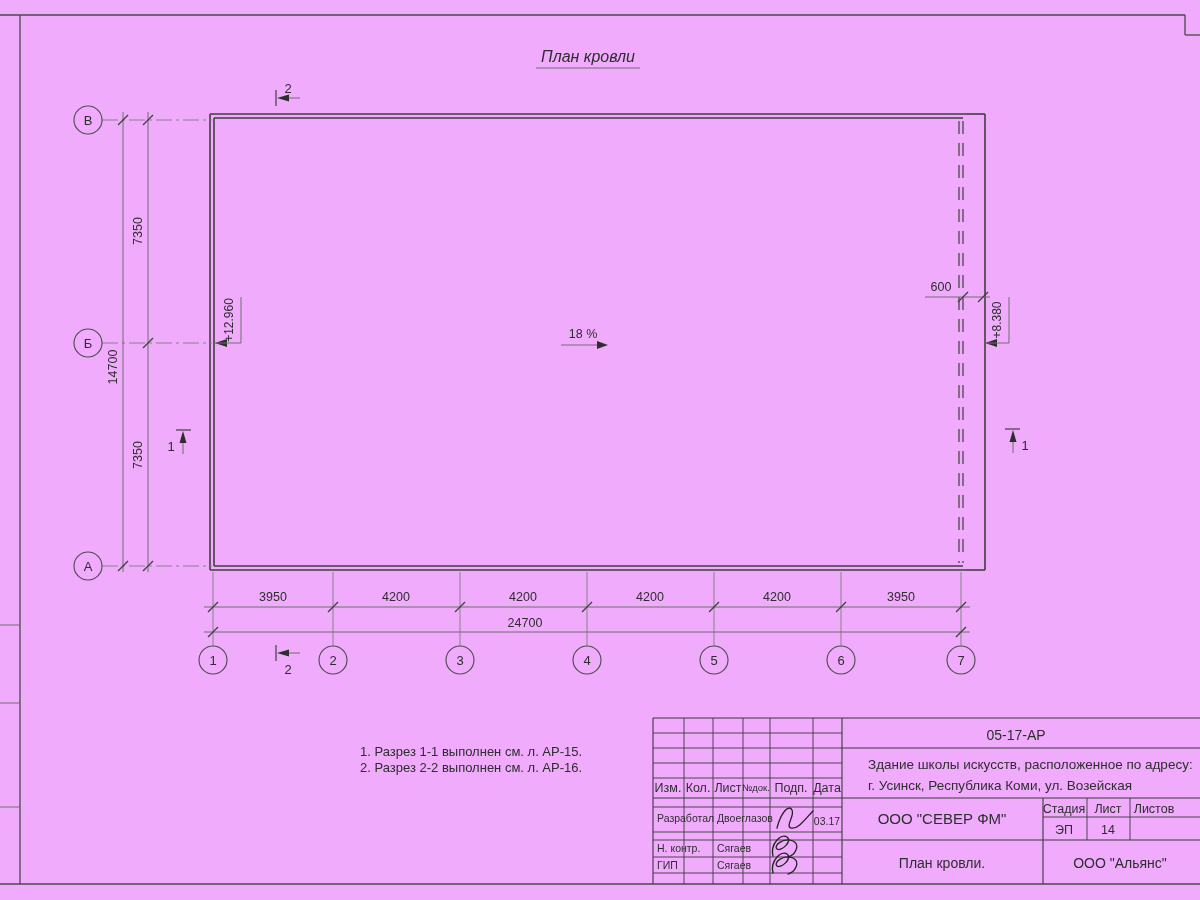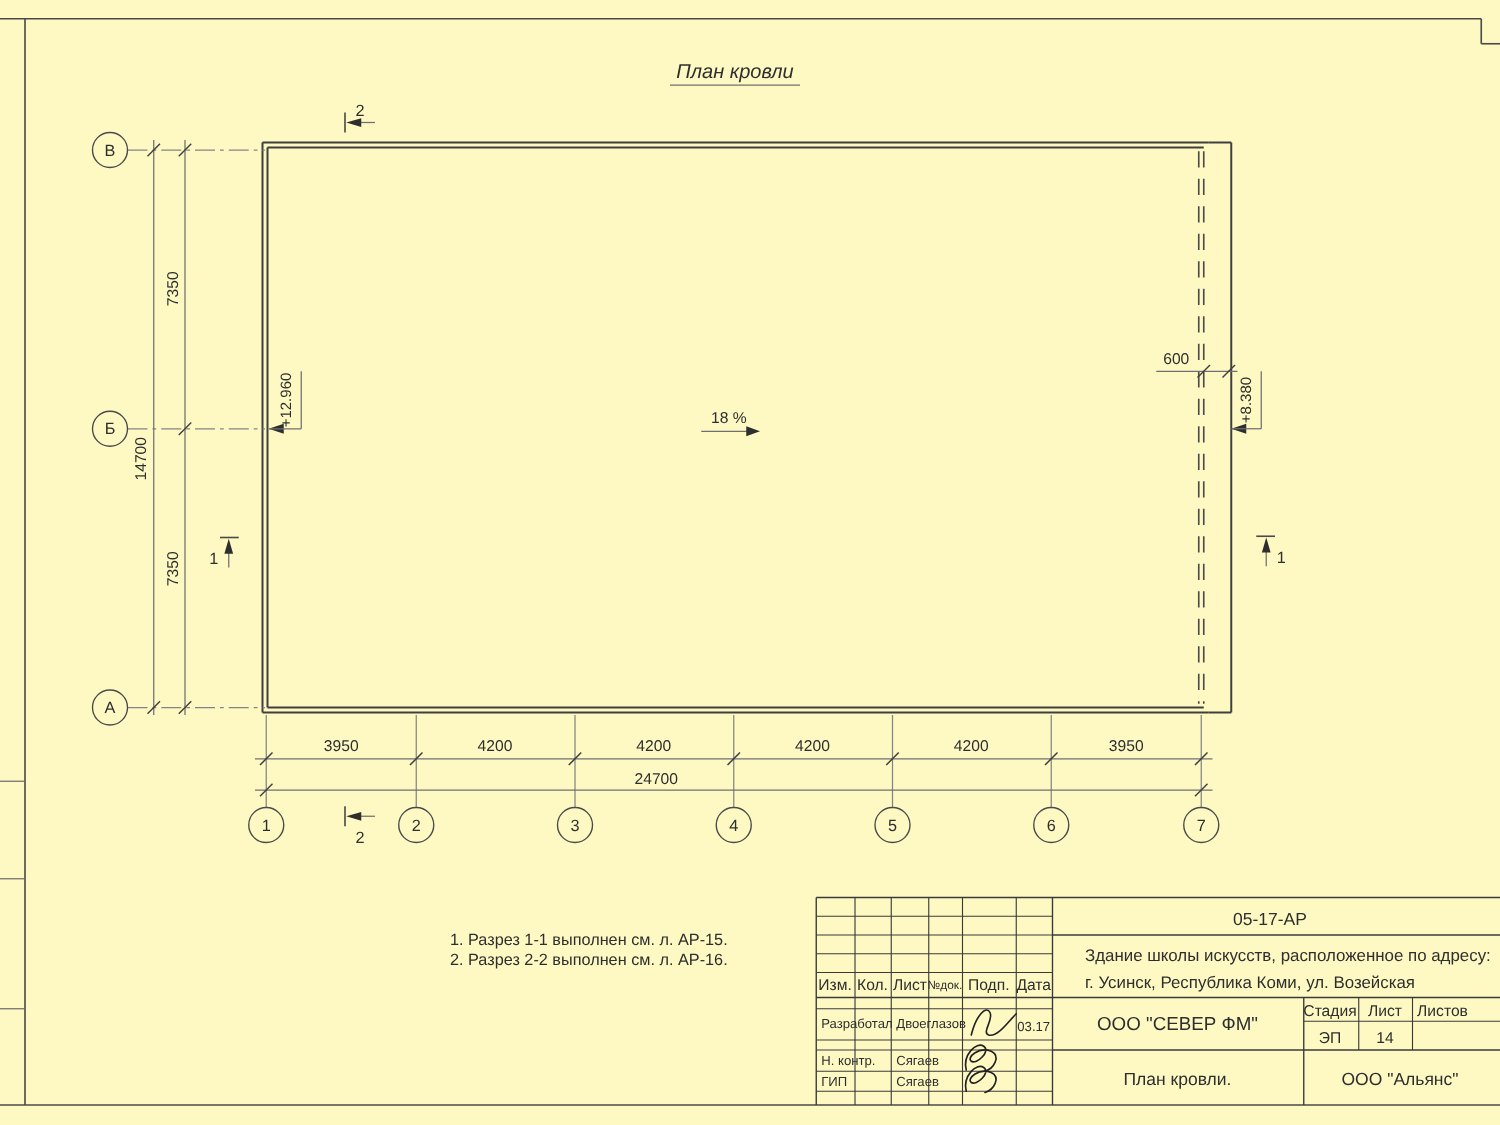--- a/index.html
+++ b/index.html
@@ -1,16 +1,16 @@
 <!DOCTYPE html>
 <html><head>
 <meta charset="utf-8">
 <style>
   html,body{margin:0;padding:0;background:#ffffff;}
-  .sheet{position:relative;width:1200px;height:900px;background:#fef9c3;overflow:hidden;
+  .sheet{position:relative;width:1200px;height:900px;background:#f0abfc;overflow:hidden;
          font-family:"Liberation Sans", sans-serif;}
   svg{display:block}
   svg text{fill:#2e2e2e;font-family:"Liberation Sans", sans-serif;}
   .t-title{font-size:16px;font-style:italic;}
   .t-dim{font-size:12.5px;}
   .t-bubble{font-size:13px;}
   .t-note{font-size:13px;}
   .t-sec{font-size:13px;}
   .t-elev{font-size:12px;}
   .t-tb-big{font-size:14px;}

